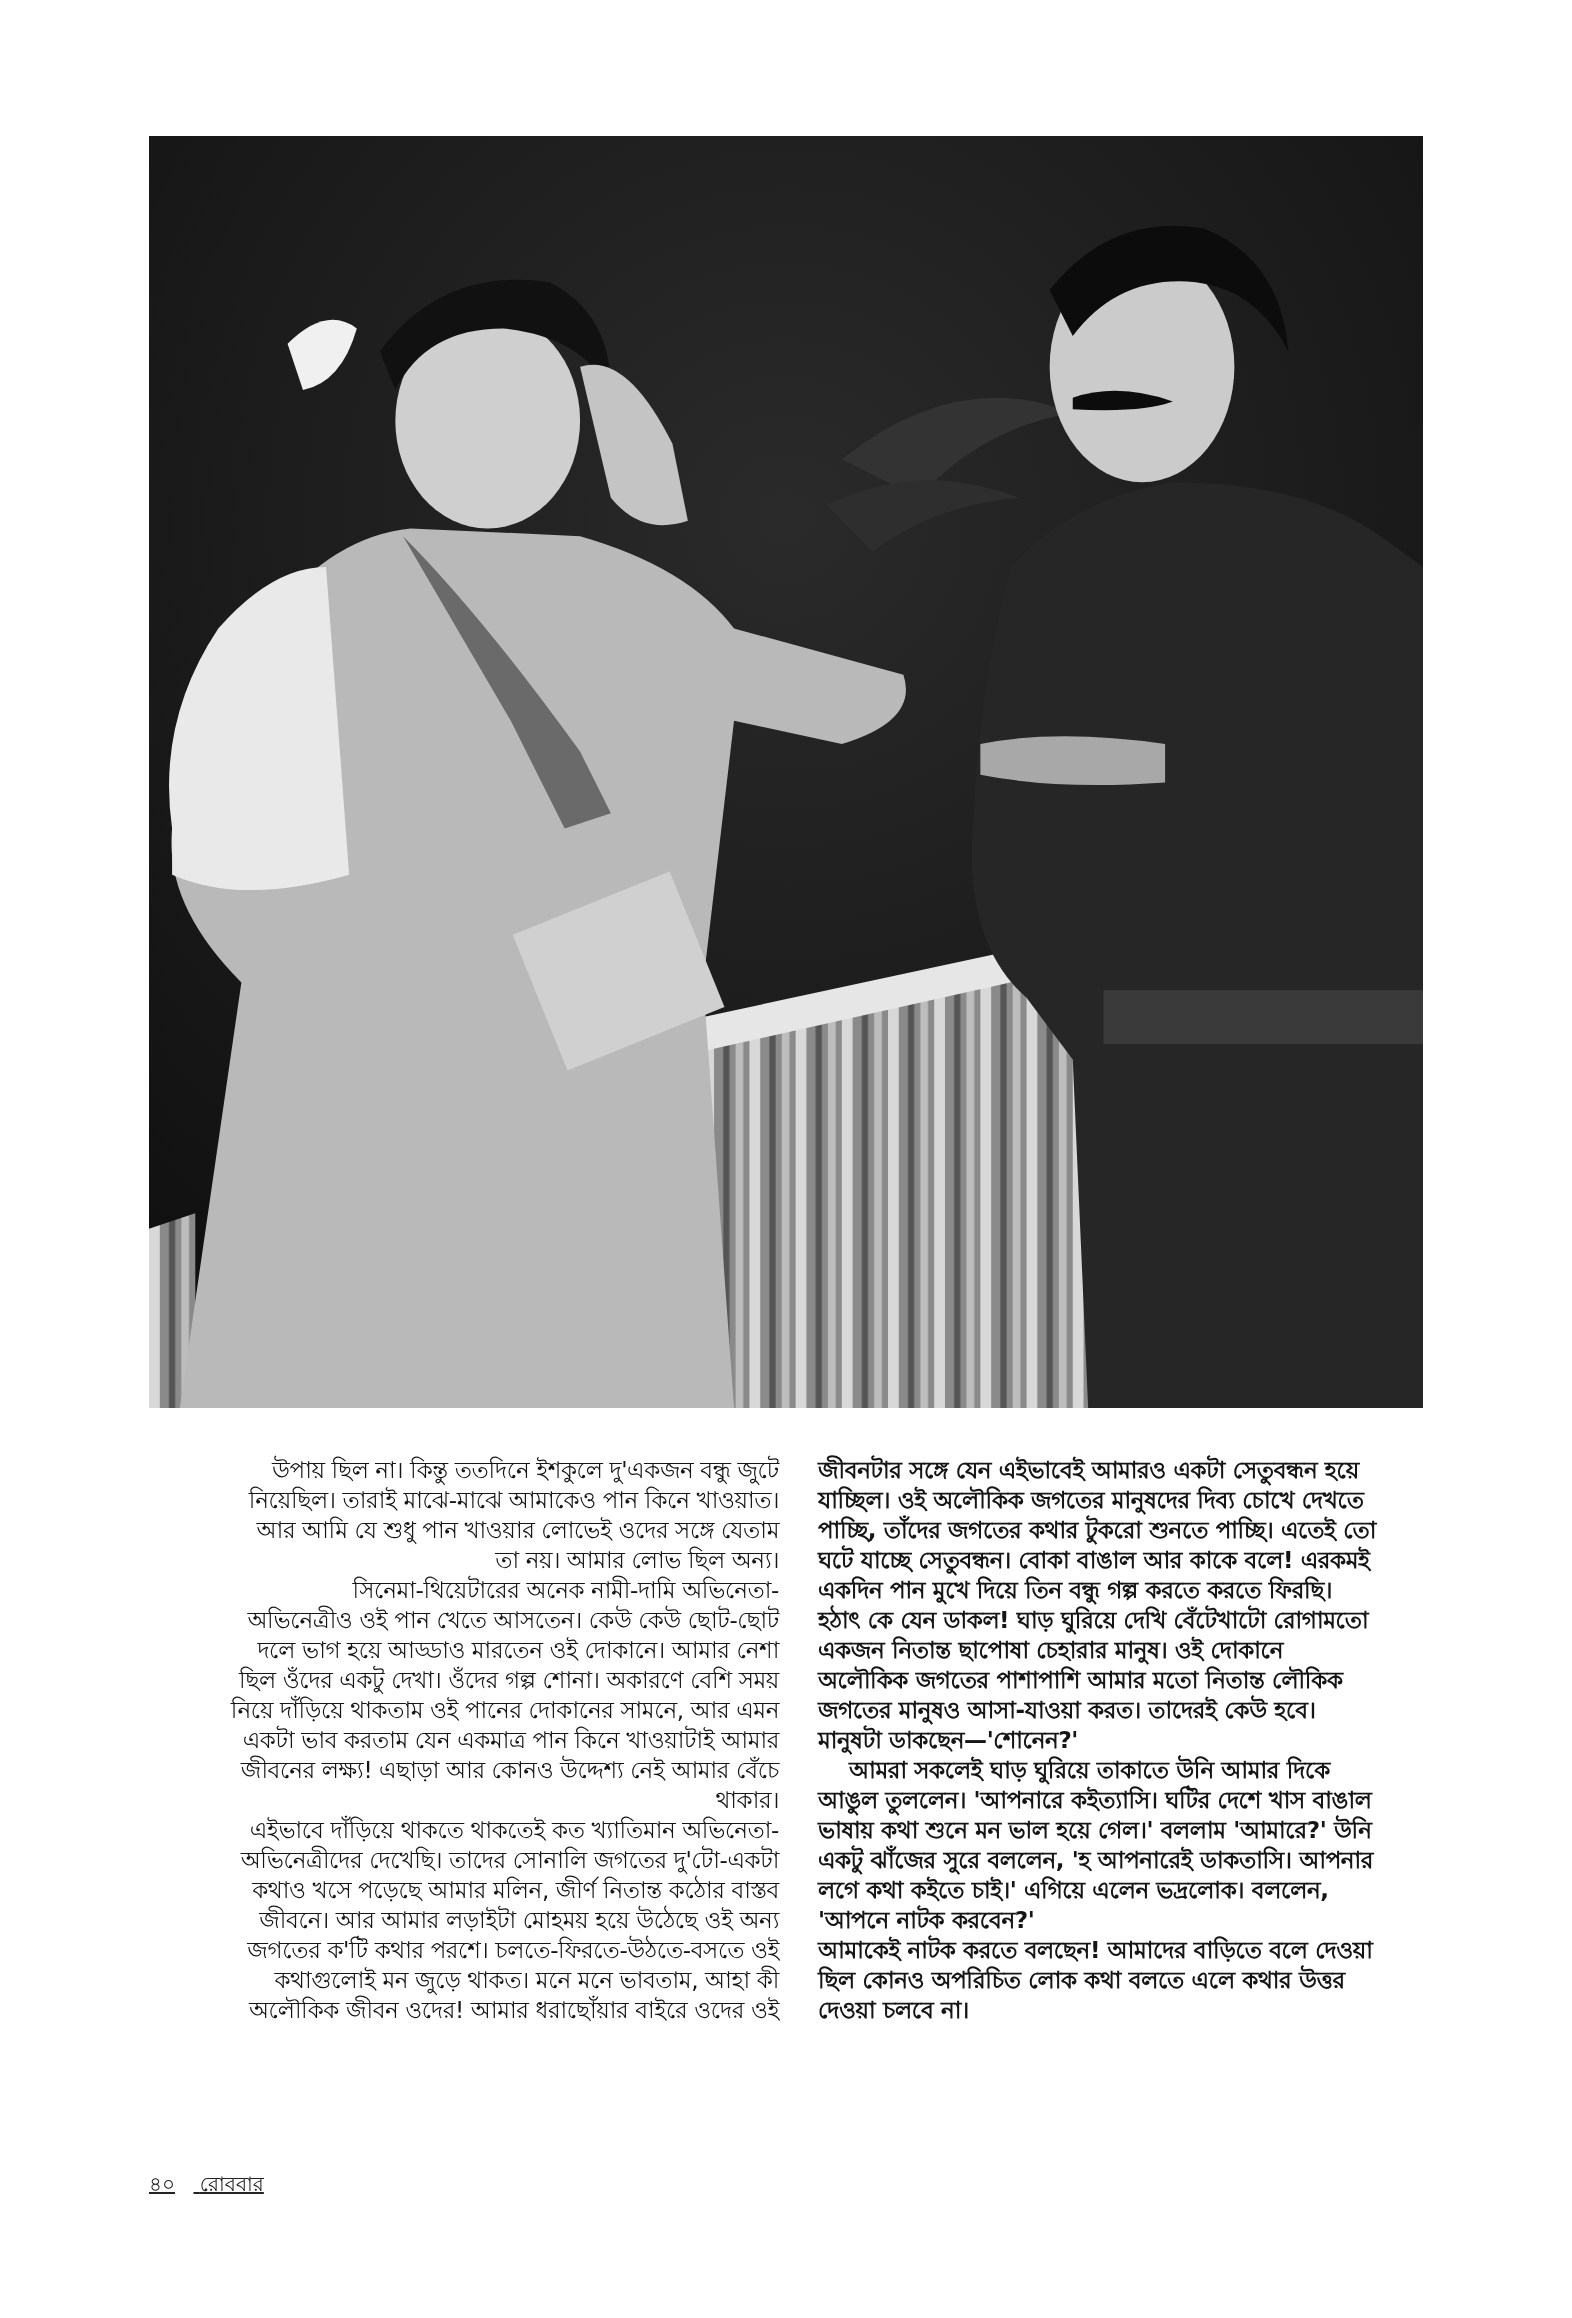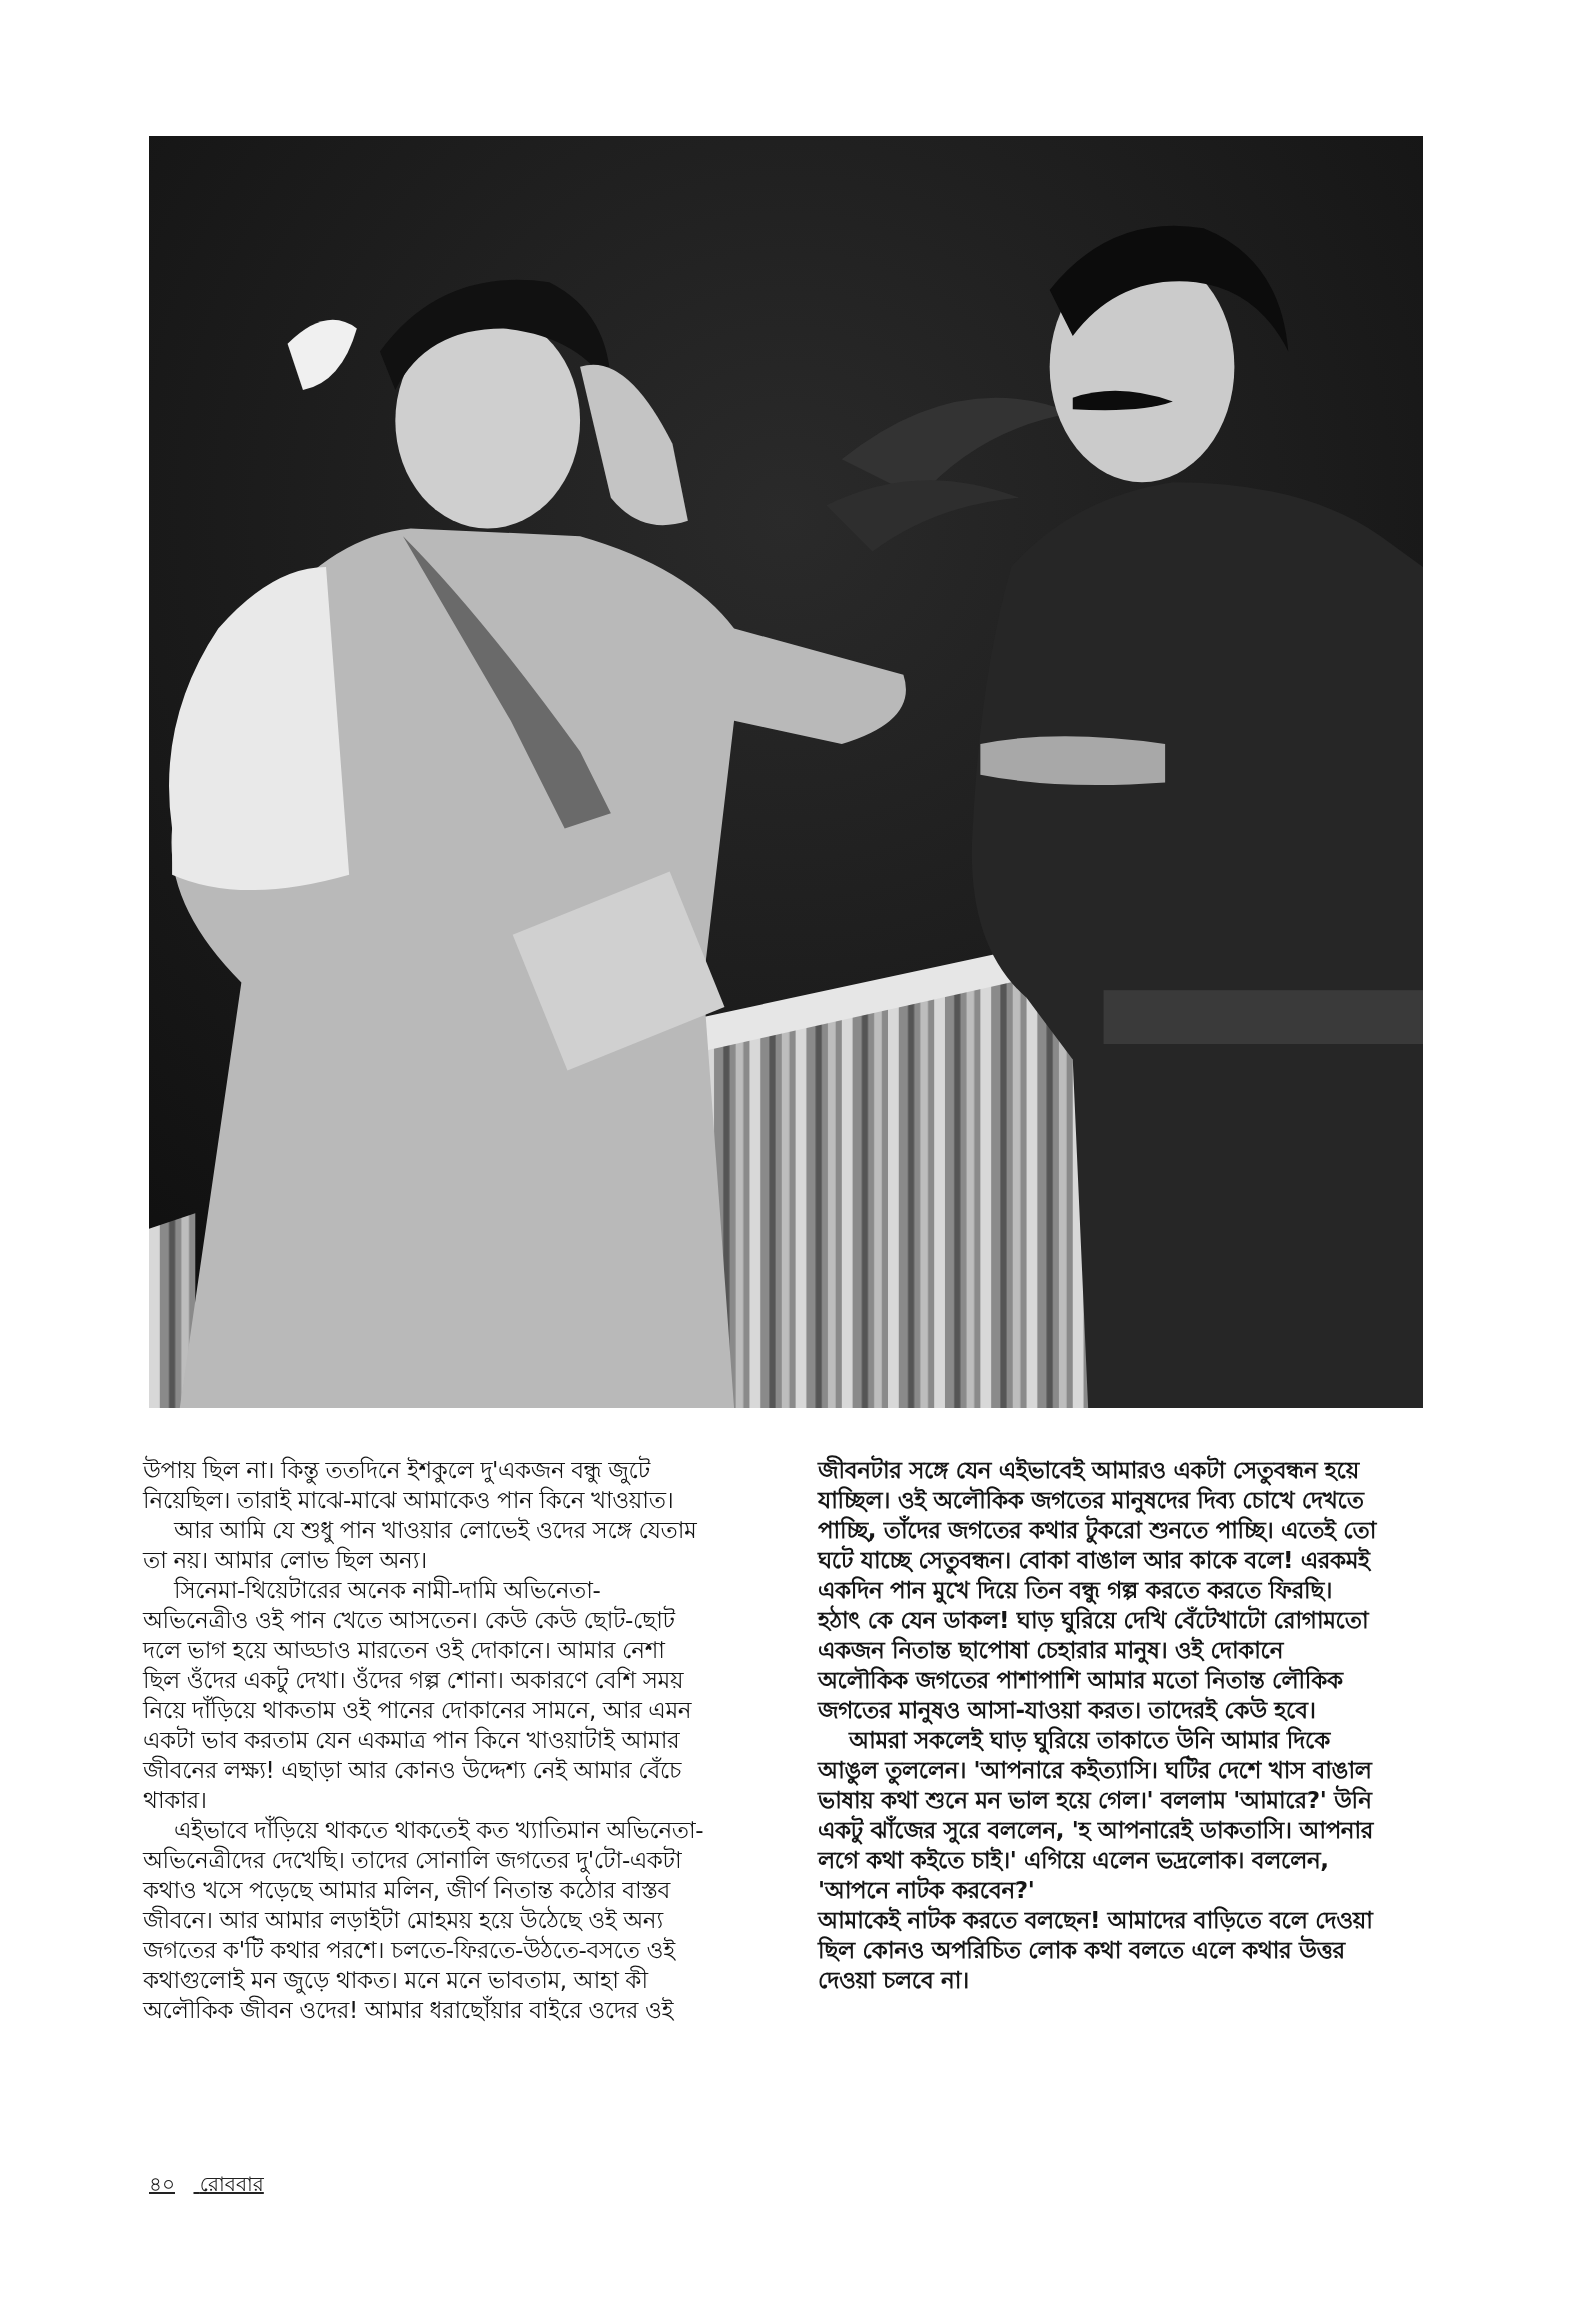--- a/index.html
+++ b/index.html
@@ -2,21 +2,21 @@
 <html style="font-size:12.3px"><head>
 <meta charset="utf-8">
 <style>
   html, body { margin: 0; padding: 0; background: #ffffff; }
   body { width: 1573px; height: 2319px; position: relative; overflow: hidden;
          font-family: "DejaVu Sans", "Liberation Sans", sans-serif; color: #151515; }
   .photo { position: absolute; left: 149px; top: 136px; width: 1274px; height: 1272px;
            background: #1a1a1a; overflow: hidden; }
   .photo svg { display: block; width: 100%; height: 100%; }
   .col { position: absolute; top: 1455px; width: 624px; }
-  .col-left { left: 143px; }
+  .col-left { left: 155px; text-align: right; }
   .col-right { left: 818px; width: 608px; font-weight: bold; }
   .line { font-size: 23px; line-height: 30px; white-space: nowrap; letter-spacing: -0.4px; }
   .indent { padding-left: 31px; }
   .footer { position: absolute; left: 149px; top: 2169px; font-size: 20px; color: #222; text-decoration: underline; }
   .footer span { margin-right: 18.5px; }
 </style>
 </head>
 <body>
 
 <div class="photo">
@@ -85,20 +85,21 @@
 <div class="col col-right">
   <div class="line">জীবনটার সঙ্গে যেন এইভাবেই আমারও একটা সেতুবন্ধন হয়ে</div>
   <div class="line">যাচ্ছিল। ওই অলৌকিক জগতের মানুষদের দিব্য চোখে দেখতে</div>
   <div class="line">পাচ্ছি, তাঁদের জগতের কথার টুকরো শুনতে পাচ্ছি। এতেই তো</div>
   <div class="line">ঘটে যাচ্ছে সেতুবন্ধন। বোকা বাঙাল আর কাকে বলে! এরকমই</div>
   <div class="line">একদিন পান মুখে দিয়ে তিন বন্ধু গল্প করতে করতে ফিরছি।</div>
   <div class="line">হঠাৎ কে যেন ডাকল! ঘাড় ঘুরিয়ে দেখি বেঁটেখাটো রোগামতো</div>
   <div class="line">একজন নিতান্ত ছাপোষা চেহারার মানুষ। ওই দোকানে</div>
   <div class="line">অলৌকিক জগতের পাশাপাশি আমার মতো নিতান্ত লৌকিক</div>
   <div class="line">জগতের মানুষও আসা-যাওয়া করত। তাদেরই কেউ হবে।</div>
+  <div class="line">মানুষটা ডাকছেন—'শোনেন?'</div>
   <div class="line indent">আমরা সকলেই ঘাড় ঘুরিয়ে তাকাতে উনি আমার দিকে</div>
   <div class="line">আঙুল তুললেন। 'আপনারে কইত্যাসি। ঘটির দেশে খাস বাঙাল</div>
   <div class="line">ভাষায় কথা শুনে মন ভাল হয়ে গেল।' বললাম 'আমারে?' উনি</div>
   <div class="line">একটু ঝাঁজের সুরে বললেন, 'হ আপনারেই ডাকতাসি। আপনার</div>
   <div class="line">লগে কথা কইতে চাই।' এগিয়ে এলেন ভদ্রলোক। বললেন,</div>
   <div class="line">'আপনে নাটক করবেন?'</div>
   <div class="line">আমাকেই নাটক করতে বলছেন! আমাদের বাড়িতে বলে দেওয়া</div>
   <div class="line">ছিল কোনও অপরিচিত লোক কথা বলতে এলে কথার উত্তর</div>
   <div class="line">দেওয়া চলবে না।</div>
 </div>

